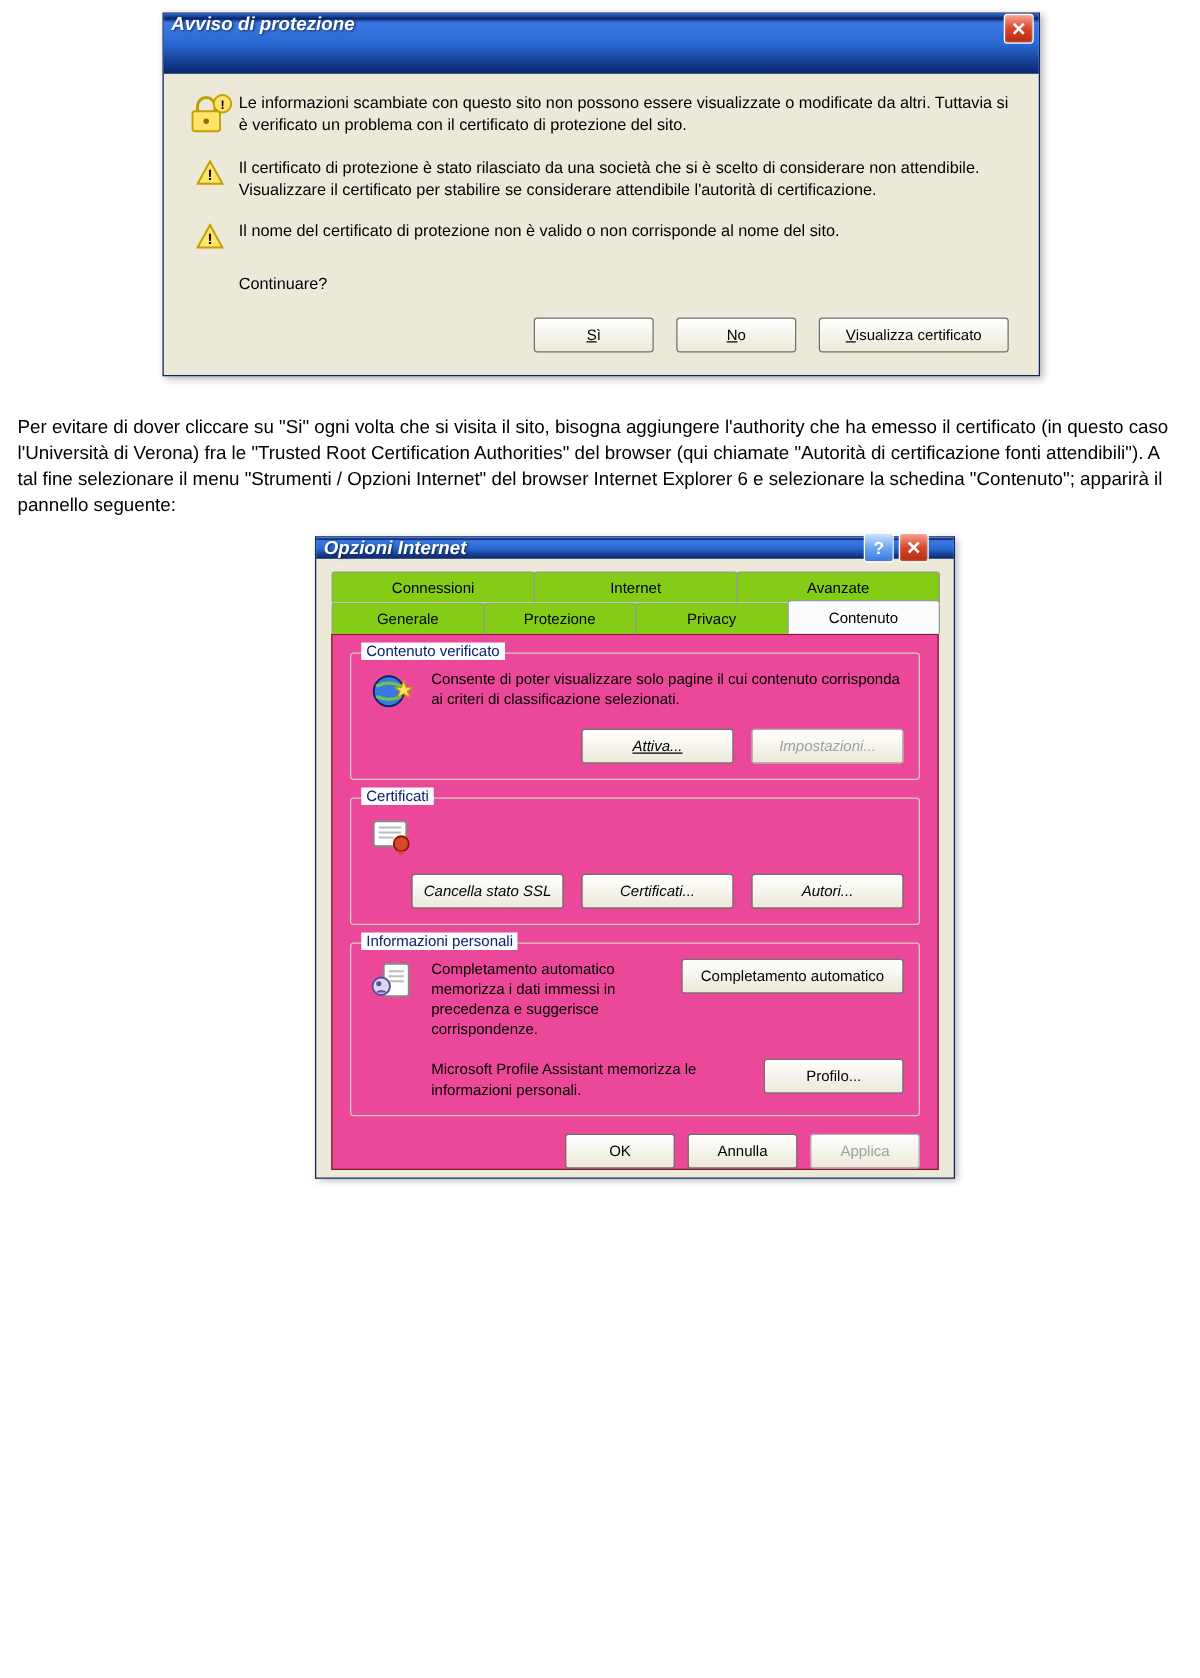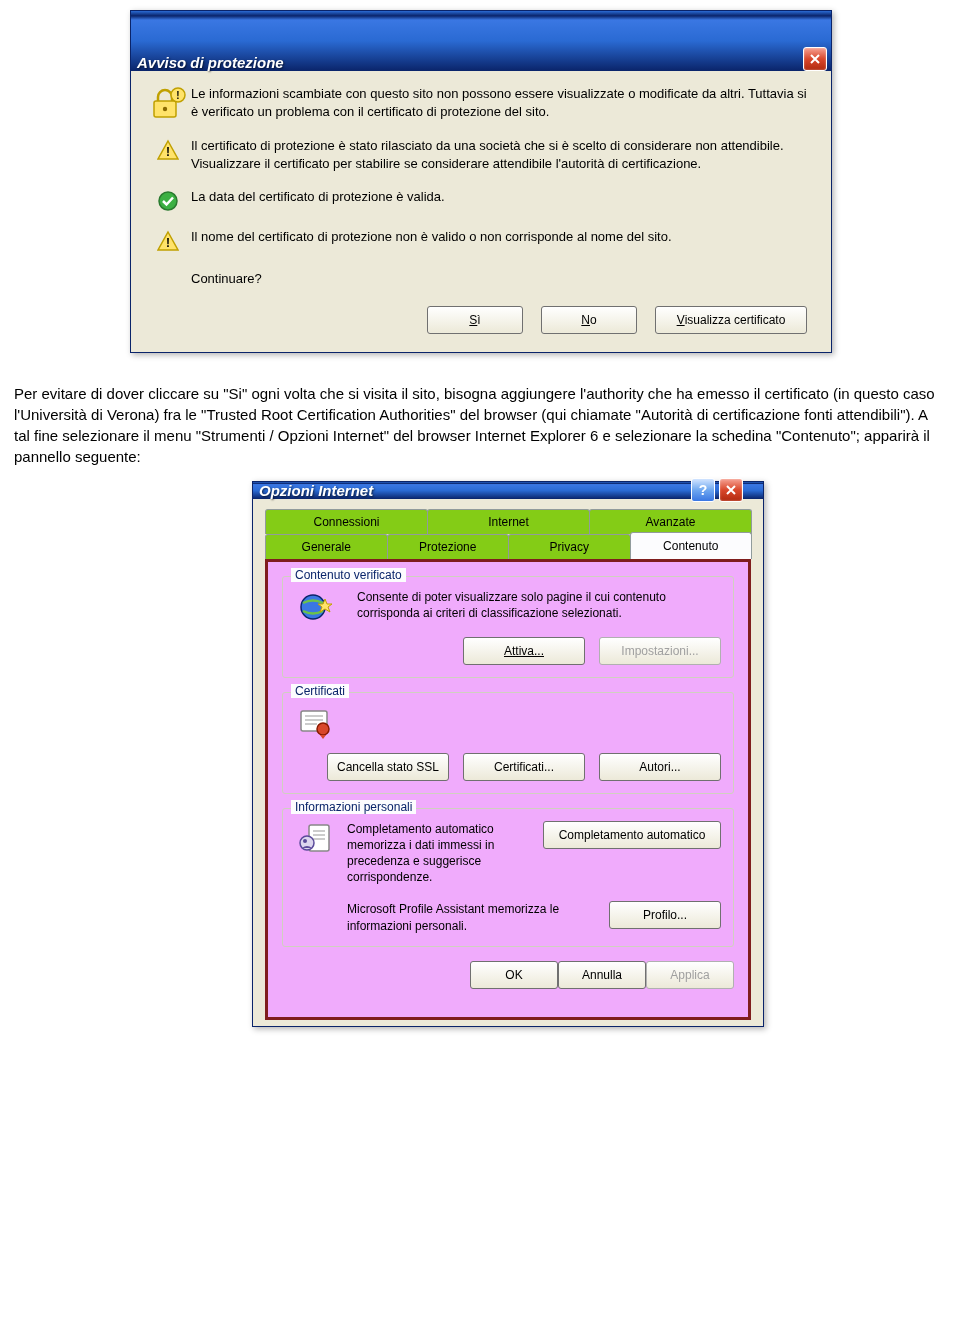--- a/index.html
+++ b/index.html
@@ -17,23 +17,23 @@
     margin: 10px 0 0 130px;
     width: 700px;
     border: 1px solid #0a246a;
     box-shadow: 2px 2px 6px rgba(0,0,0,0.3);
     background: #ece9d8;
   }
   .titlebar {
     height: 48px;
     background: linear-gradient(to bottom, #2a6ad3 0%, #0a246a 8%, #3a77e3 15%, #2a6ad3 50%, #0a246a 100%);
     display: flex;
-    align-items: flex-end;
+    align-items: flex-start;
     justify-content: space-between;
-    padding: 12px 4px 0 6px;
+    padding: 0 4px 0 6px;
   }
   .titlebar-title {
     color: #fff;
     font-weight: bold;
     font-style: italic;
     font-size: 15px;
     text-shadow: 1px 1px 2px rgba(0,0,0,0.6);
   }
   .close-btn {
     width: 22px;
@@ -156,56 +156,57 @@
     margin-right: -1px;
   }
   .tab.active {
     background: #fcfcfe;
     font-weight: normal;
     z-index: 2;
     height: 26px;
     margin-top: -2px;
   }
   .tab-body {
-    border: 3px solid #7f1d1d;
-    background: #f0abfc;
-    padding: 14px 14px 28px 14px;
+    border: 1px solid #7f1d1d;
+    background: #ec4899;
+    padding: 14px 14px 0 14px;
   }
   .groupbox {
     border: 1px solid #d0d0bf;
     border-radius: 3px;
     margin-bottom: 14px;
     padding: 12px;
     position: relative;
   }
   .groupbox-title {
     position: absolute;
     top: -9px;
     left: 8px;
     background: #fcfcfe;
     padding: 0 4px;
     font-size: 12px;
     color: #0a246a;
   }
   .gb-row {
     display: flex;
     align-items: flex-start;
-    gap: 22px;
+    gap: 12px;
     font-size: 12px;
   }
   .gb-icon {
     width: 40px; flex: 0 0 40px;
     display:flex; justify-content:center;
   }
   .gb-text { flex:1; line-height:1.35; }
   .gb-btns {
     display:flex;
     justify-content: flex-end;
     gap: 14px;
     margin-top: 12px;
+    font-style: italic;
   }
   .xp-btn2 {
     min-width: 120px;
     height: 26px;
     background: linear-gradient(to bottom, #fff, #ece9d8);
     border: 1px solid #707070;
     border-radius: 3px;
     font-size: 12px;
     display:flex; align-items:center; justify-content:center;
   }
@@ -219,20 +220,21 @@
   .info-row2 {
     display:flex;
     align-items: flex-start;
     gap: 12px;
     font-size: 12px;
     margin-bottom: 16px;
   }
   .dialog2-footer {
     display:flex;
     justify-content: flex-end;
+    gap: 10px;
     margin-top: 8px;
   }
 </style>
 </head>
 <body>
 <div class="page-wrap">
 
 <div class="dialog">
   <div class="titlebar">
     <span class="titlebar-title">Avviso di protezione</span>
@@ -256,29 +258,20 @@
       <div class="text-col">Le informazioni scambiate con questo sito non possono essere visualizzate o modificate da altri. Tuttavia si è verificato un problema con il certificato di protezione del sito.</div>
     </div>
     <div class="row">
       <div class="icon-col">
         <svg class="icon-warn" viewBox="0 0 22 22">
           <polygon points="11,2 21,20 1,20" fill="#ffe36a" stroke="#c0a000" stroke-width="1.5"></polygon>
           <text x="11" y="17" font-size="12" text-anchor="middle" fill="#000" font-weight="bold">!</text>
         </svg>
       </div>
       <div class="text-col">Il certificato di protezione è stato rilasciato da una società che si è scelto di considerare non attendibile. Visualizzare il certificato per stabilire se considerare attendibile l'autorità di certificazione.</div>
-    </div>
-    <div class="row">
-      <div class="icon-col">
-        <svg class="icon-ok" viewBox="0 0 22 22">
-          <circle cx="11" cy="11" r="9" fill="#3cb043" stroke="#2a7a2f" stroke-width="1.5"></circle>
-          <path d="M6 11 L9.5 14.5 L16 7.5" stroke="#fff" stroke-width="2.5" fill="none"></path>
-        </svg>
-      </div>
-      <div class="text-col">La data del certificato di protezione è valida.</div>
     </div>
     <div class="row">
       <div class="icon-col">
         <svg class="icon-warn" viewBox="0 0 22 22">
           <polygon points="11,2 21,20 1,20" fill="#ffe36a" stroke="#c0a000" stroke-width="1.5"></polygon>
           <text x="11" y="17" font-size="12" text-anchor="middle" fill="#000" font-weight="bold">!</text>
         </svg>
       </div>
       <div class="text-col">Il nome del certificato di protezione non è valido o non corrisponde al nome del sito.</div>
     </div>

